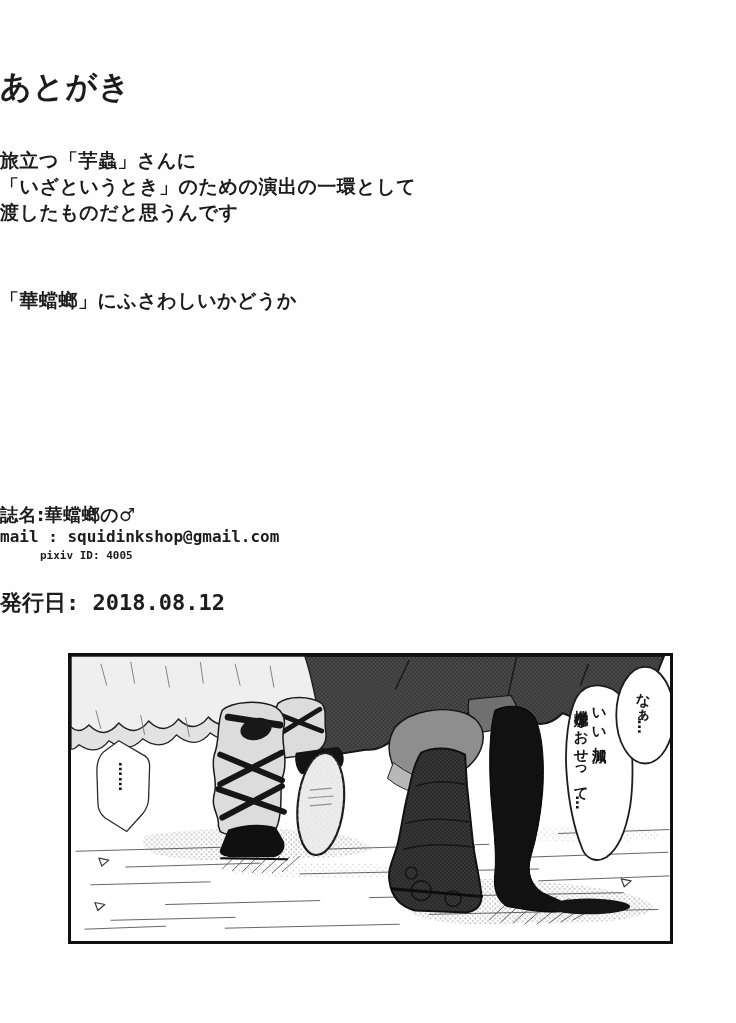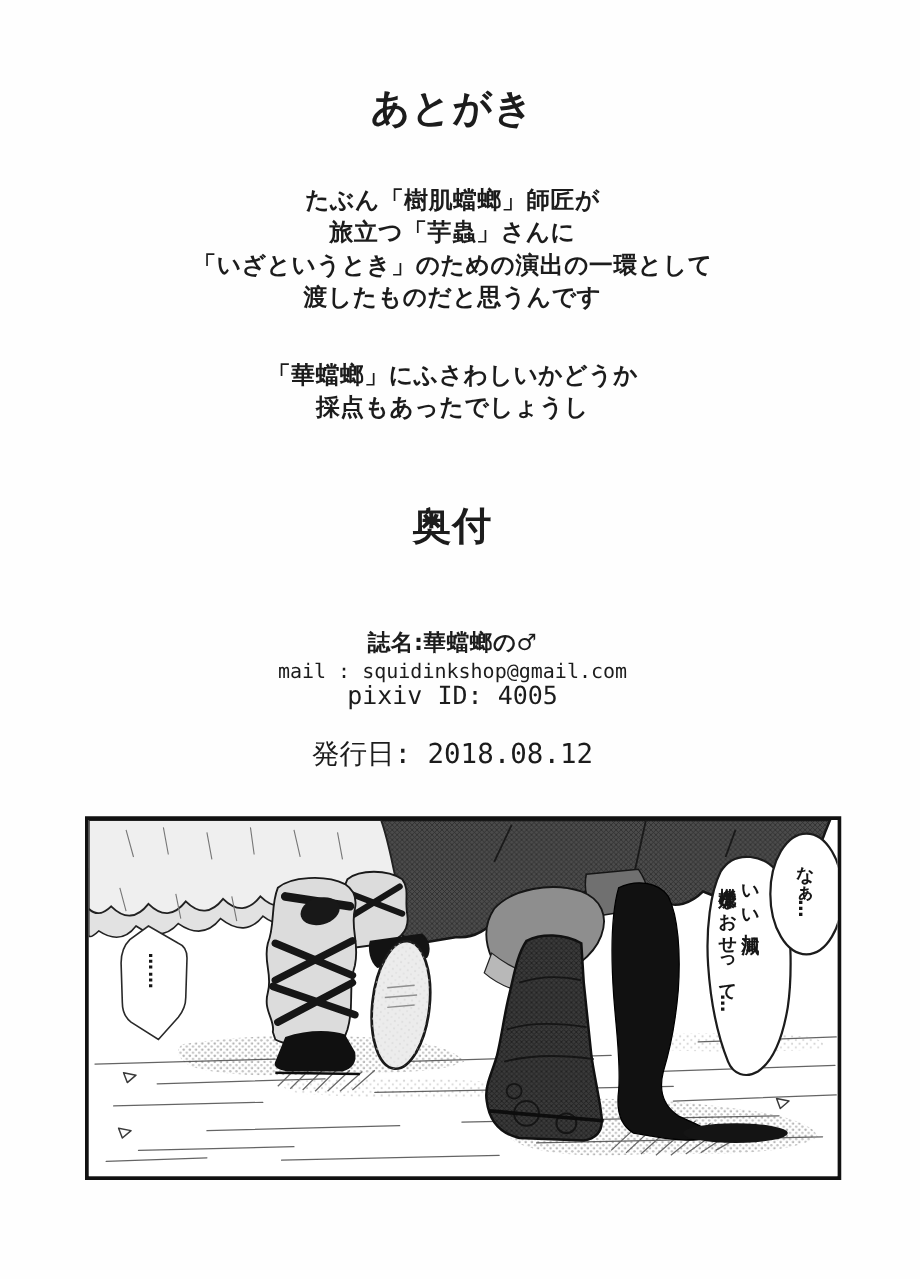--- a/index.html
+++ b/index.html
@@ -2,27 +2,27 @@
 <html><head>
 <meta charset="utf-8">
 <style>
   html,body{margin:0;padding:0;}
   body{
     width:736px;height:1023px;background:#ffffff;
     font-family:"DejaVu Sans",sans-serif;color:#1c1c1c;
     position:relative;overflow:hidden;
   }
   .page{position:absolute;inset:0;background:#fefefe;}
-  .center-block{position:absolute;left:0;right:12px;text-align:center;}
+  .center-block{position:absolute;left:0;right:12px;}
   .h-title{font-size:31px;font-weight:700;letter-spacing:1px;}
   .body-line{font-size:19px;font-weight:600;line-height:26px;letter-spacing:0.5px;}
   .col-cjk{font-size:18px;font-weight:700;line-height:22px;letter-spacing:0.5px;margin-top:48px;}
-  .col-mono{font-family:"DejaVu Sans Mono",monospace;font-weight:400;}
+  .col-mono{font-family:"DejaVu Sans Mono",monospace;font-weight:700;}
   .col-mail{font-size:16px;line-height:21px;}
-  .col-id{font-size:20px;line-height:18px;}
+  .col-id{font-size:11px;line-height:18px;margin-left:40px;}
   .col-date{font-size:22px;}
   
   .panel{
     position:absolute;left:68px;top:653px;width:605px;height:291px;
     border:3px solid #111;box-sizing:border-box;background:#fff;
   }
   .panel svg{position:absolute;inset:0;width:100%;height:100%;display:block;}
   .vtext{
     position:absolute;writing-mode:vertical-rl;text-orientation:mixed;
     font-weight:700;color:#161616;letter-spacing:2px;line-height:1.25;
@@ -33,32 +33,29 @@
   .vt-dots{left:43px;top:106px;height:62px;font-size:14px;letter-spacing:1px;}
 </style>
 </head>
 <body>
 
 <div class="page">
 
   <div class="center-block h-title" style="top:66px">あとがき</div>
 
   <div class="center-block" style="top:147px">
-    <div class="body-line">たぶん「樹肌蟷螂」師匠が</div>
     <div class="body-line">旅立つ「芋蟲」さんに</div>
     <div class="body-line">「いざというとき」のための演出の一環として</div>
     <div class="body-line">渡したものだと思うんです</div>
   </div>
 
   <div class="center-block" style="top:287px">
     <div class="body-line">「華蟷螂」にふさわしいかどうか</div>
-    <div class="body-line">採点もあったでしょうし</div>
   </div>
 
-  <div class="center-block h-title" style="top:400px">奥付</div>
 
   <div class="center-block" style="top:456px">
     <div class="col-cjk">誌名:華蟷螂の♂</div>
     <div class="col-mono col-mail">mail : squidinkshop@gmail.com</div>
     <div class="col-mono col-id">pixiv ID: 4005</div>
   </div>
 
   <div class="center-block col-mono col-date" style="top:588px">発行日: 2018.08.12</div>
 
   <div class="panel">

